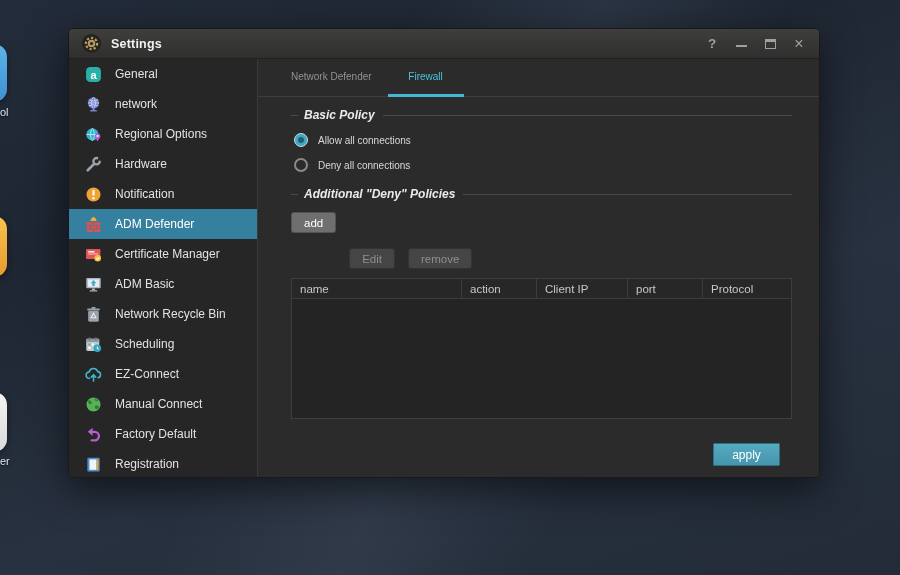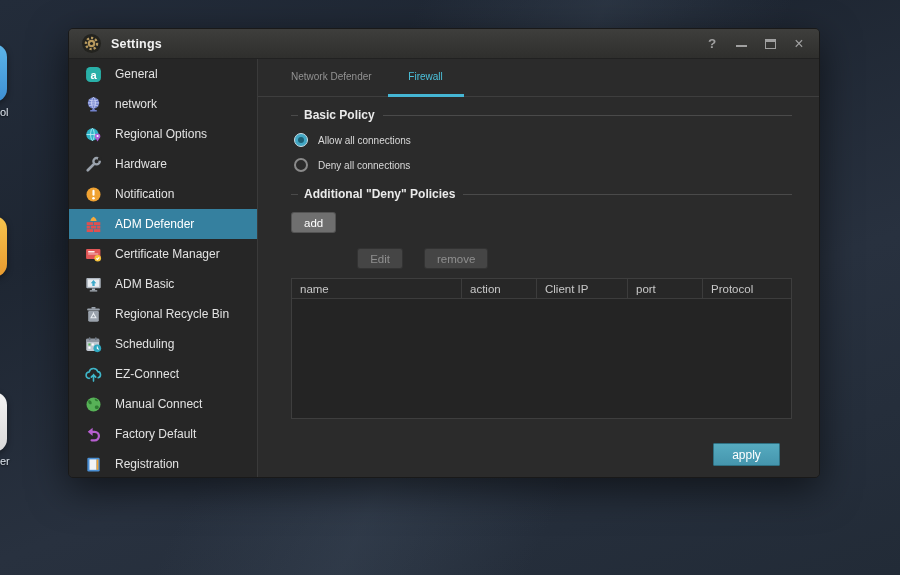--- a/index.html
+++ b/index.html
@@ -56,33 +56,33 @@
   .side-icn { width:17px; height:17px; flex:0 0 17px; display:flex; align-items:center; justify-content:center; }
 
   
   .content { flex:1; position:relative; background:#2b2b2b; }
   .tabbar { display:flex; padding-left:17px; height:38px; border-bottom:1px solid #3e3e3e; }
   .tab { padding:0 16px; min-width:76px; display:flex; align-items:center; justify-content:center;
     font-size:10px; color:#929292; border-bottom:3px solid transparent; margin-bottom:-1px; cursor:pointer; }
   .tab.active { color:#4cc2dc; border-bottom-color:#45b6d4; }
 
   .pane { padding:11px 27px 0 33px; }
-  .section-title { display:flex; align-items:center; font-size:12px; font-weight:bold; color:#eaeaea; }
+  .section-title { display:flex; align-items:center; font-size:12px; font-weight:bold; color:#eaeaea;font-style:italic; }
   .section-title::before { content:""; width:7px; height:1px; background:#4a4a4a; margin-right:6px; }
   .section-title::after  { content:""; flex:1; height:1px; background:#4a4a4a; margin-left:8px; }
 
   .radio-row { display:flex; align-items:center; gap:10px; margin:11px 0 0 3px;
     font-size:10px; color:#d9d9d9; cursor:pointer; }
   .radio { width:14px; height:14px; border-radius:50%; position:relative; flex:0 0 14px; }
   .radio.on  { background:#42a7c4; border:1px solid #c9dde5; }
   .radio.on::after { content:""; position:absolute; inset:3px; border-radius:50%; background:#1d6075; }
   .radio.off { border:2px solid #8a8a8a; }
 
   .deny-section { margin-top:15px; }
-  .btn-row { display:flex; gap:21px; margin-top:11px; }
+  .btn-row { display:flex; gap:13px; margin-top:11px; }
   .btn { height:21px; padding:0 12px; border-radius:3px; font-size:11.5px;
     display:flex; align-items:center; cursor:pointer; border:1px solid rgba(0,0,0,.25); }
   .btn.enabled  { background:#6f6f6f; color:#ffffff; }
   .btn.disabled { background:#454545; color:#8f8f8f; cursor:default;margin-top:36px; }
 
   .tbl { margin-top:9px; width:501px; border:1px solid #3e3e3e; background:#242424; }
   .thead { display:flex; height:20px; background:#272727; border-bottom:1px solid #3c3c3c; }
   .th { font-size:11.5px; color:#c8c8c8; padding-left:8px; display:flex; align-items:center;
     border-right:1px solid #3c3c3c; cursor:pointer; }
   .th:nth-child(1){ width:170px; } .th:nth-child(2){ width:75px; }
@@ -233,21 +233,21 @@
       <div class="side-item">
         <span class="side-icn">
           <svg width="17" height="17" viewBox="0 0 16 16">
               <rect x="3" y="4.4" width="10" height="10.4" rx="1.4" fill="#9aa2ac"></rect>
               <rect x="2" y="2.4" width="12" height="1.8" rx=".9" fill="#9aa2ac"></rect>
               <rect x="6" y="1" width="4" height="1.6" rx=".7" fill="#9aa2ac"></rect>
               <path d="M8 7l2.3 4H5.7z" fill="none" stroke="#e9edf1" stroke-width="1"></path>
               <path d="M8 6.2v1.6" stroke="#e9edf1" stroke-width="1"></path>
             </svg>
         </span>
-        <span>Regional Recycle Bin</span>
+        <span>Network Recycle Bin</span>
       </div>
 
       <div class="side-item">
         <span class="side-icn">
           <svg width="17" height="17" viewBox="0 0 16 16">
               <rect x="1.2" y="2.6" width="12.2" height="11.6" rx="1.4" fill="#c2c9d2"></rect>
               <rect x="1.2" y="2.6" width="12.2" height="3" fill="#8f97a2"></rect>
               <rect x="3.6" y="1.2" width="1.6" height="2.8" rx=".7" fill="#6f7884"></rect>
               <rect x="9.4" y="1.2" width="1.6" height="2.8" rx=".7" fill="#6f7884"></rect>
               <rect x="3.2" y="7" width="2" height="2" fill="#5cb85c"></rect>

